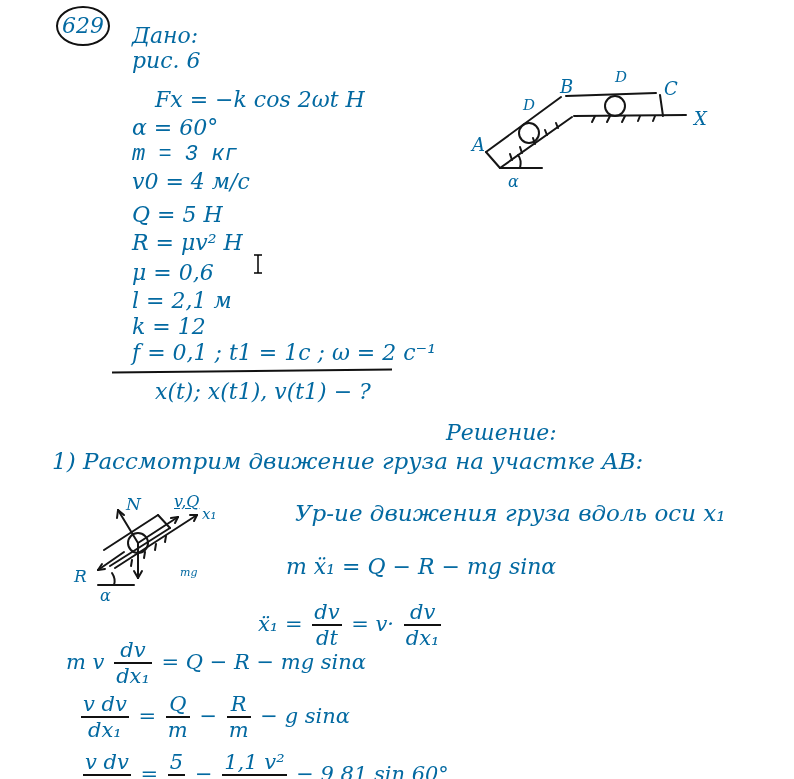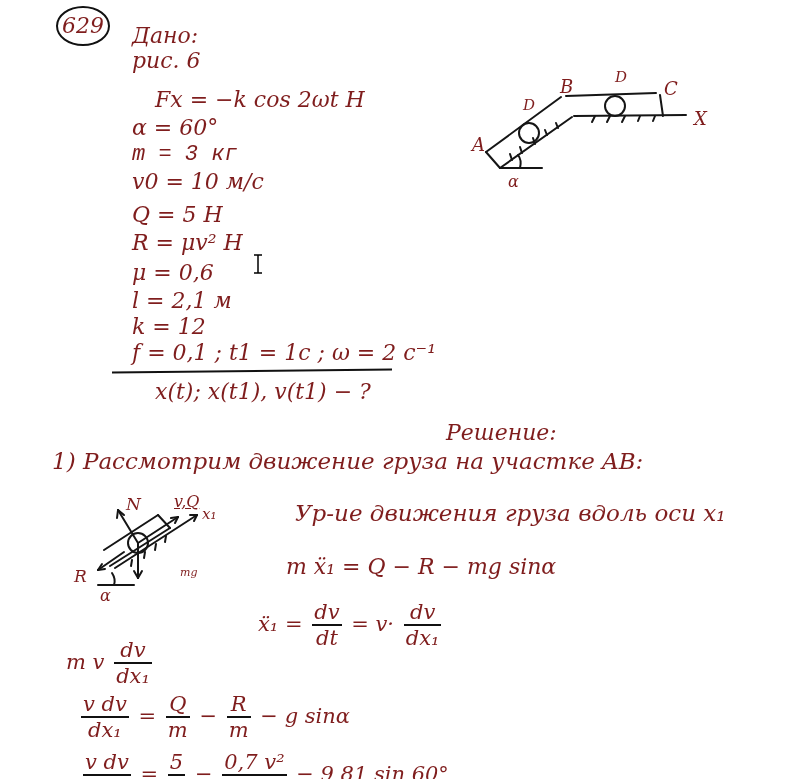--- a/index.html
+++ b/index.html
@@ -2,21 +2,21 @@
 <html><head>
 <meta charset="utf-8">
 <style>
   html, body { margin: 0; padding: 0; }
   body {
     width: 794px; height: 779px; overflow: hidden;
     background: #ffffff; position: relative;
     font-family: "DejaVu Serif", serif; font-style: italic; color: #111;
   }
   .abs { position: absolute; white-space: nowrap; }
-  .hw { font-family: "DejaVu Serif", serif; font-style: italic; color: #7f1d1d; }
+  .hw { font-family: "DejaVu Serif", serif; font-style: italic; color: #0369a1; }
   .given { font-size: 22px; line-height: 27.5px; }
   .problem-num {
     left: 56px; top: 6px; width: 50px; height: 36px;
     border: 2px solid #111; border-radius: 50%;
     font-size: 22px; text-align: center; line-height: 36px;
   }
   .rule { position: absolute; background: #111; height: 2px; }
   .frac { display: inline-block; vertical-align: middle; text-align: center; margin: 16px 3px; }
   .frac > span { display: block; padding: 0 2px; }
   .frac > span.num { border-bottom: 2px solid #111; }
@@ -27,21 +27,21 @@
 <body>
 
 <div class="abs problem-num hw">629</div>
 
 <div class="abs hw given" style="left:132px; top:22px;">Дано:</div>
 <div class="abs hw given" style="left:132px; top:47px;">рис. 6</div>
 
 <div class="abs hw given" style="left:132px; top:86px;margin-left:23px;">Fx = −k cos 2ωt H</div>
 <div class="abs hw given" style="left:132px; top:114px;">α = 60°</div>
 <div class="abs hw given" style="left:132px; top:141px;font-family:Liberation Mono, monospace;">m = 3 кг</div>
-<div class="abs hw given" style="left:132px; top:168px;">v0 = 10 м/с</div>
+<div class="abs hw given" style="left:132px; top:168px;">v0 = 4 м/с</div>
 <div class="abs hw given" style="left:132px; top:201px;">Q = 5 H</div>
 <div class="abs hw given" style="left:132px; top:229px;">R = μv² H</div>
 <div class="abs hw given" style="left:132px; top:259px;">μ = 0,6</div>
 <div class="abs hw given" style="left:132px; top:287px;">l = 2,1 м</div>
 <div class="abs hw given" style="left:132px; top:313px;">k = 12</div>
 <div class="abs hw given" style="left:132px; top:339px;">f = 0,1 ; t1 = 1c ; ω = 2 c⁻¹</div>
 
 <div class="rule" style="left:112px; top:370px; width:280px; transform: rotate(-0.6deg);"></div>
 <div class="abs hw given" style="left:155px; top:378px;text-align:center;">x(t);  x(t1), v(t1) − ?</div>
 
@@ -159,20 +159,21 @@
     <span>dx₁</span>
   </span>
 </div>
 
 <div class="abs hw" style="left:66px; top:622px; font-size:21px;">
   <span>m v</span>
   <span class="frac">
     <span class="num">dv</span>
     <span>dx₁</span>
   </span>
+  <span>= Q − R − mg sinα</span>
 </div>
 
 <div class="abs hw" style="left:78px; top:676px; font-size:21px;">
   <span class="frac">
     <span class="num">v dv</span>
     <span>dx₁</span>
   </span>
   <span>=</span>
   <span class="frac">
     <span class="num">Q</span>
@@ -191,17 +192,17 @@
     <span class="num">v dv</span>
     <span>dx₁</span>
   </span>
   <span>=</span>
   <span class="frac">
     <span class="num">5</span>
     <span>3</span>
   </span>
   <span>−</span>
   <span class="frac">
-    <span class="num">0,7 v²</span>
+    <span class="num">1,1 v²</span>
     <span>3</span>
   </span>
   <span>− 9,81 sin 60°</span>
 </div>
 
 </body></html>

